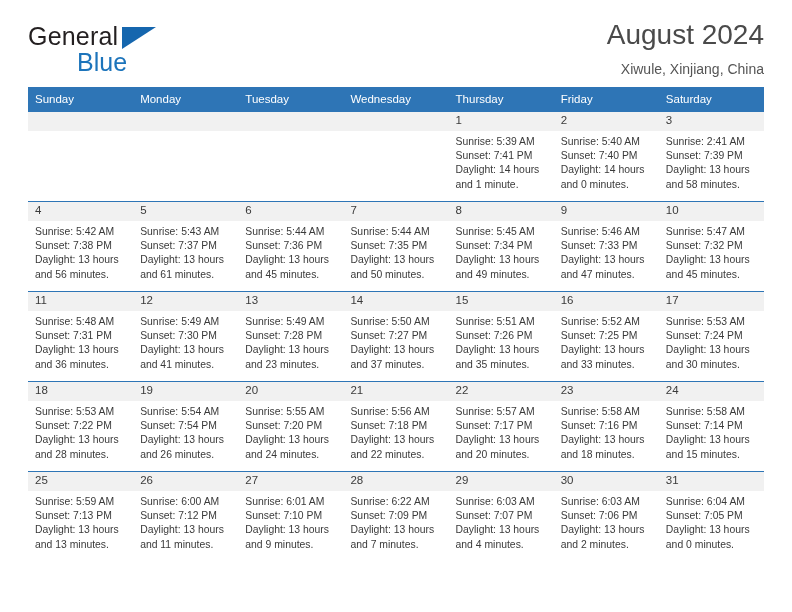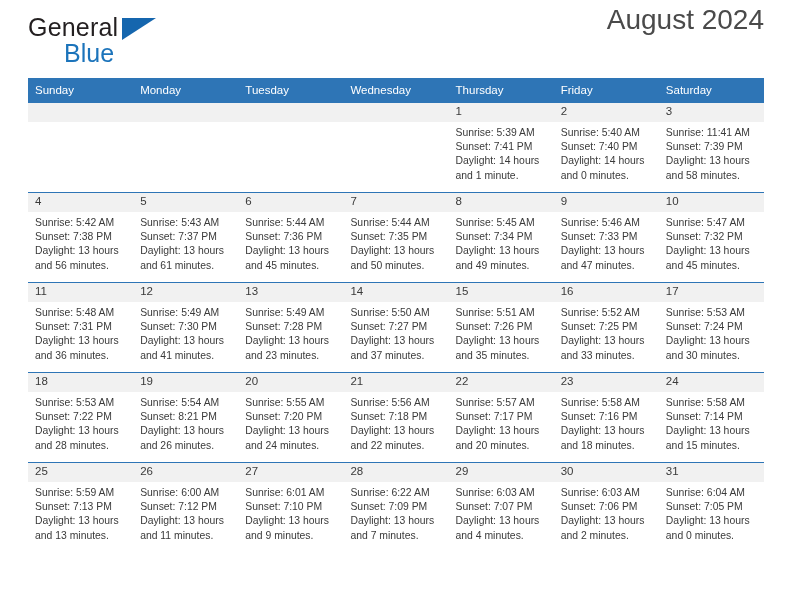--- a/index.html
+++ b/index.html
@@ -13,21 +13,21 @@
     height: 612px;
     font-family: "Liberation Sans", sans-serif;
     color: #3a3a3a;
     overflow: hidden;
   }
   .page {
     position: relative;
     width: 792px;
     height: 612px;
     box-sizing: border-box;
-    padding: 3px 28px;
+    padding: 12px 28px;
   }
 
   
   .header {
     position: relative;
     height: 72px;
     display: flex;
     align-items: flex-start;
     justify-content: space-between;
   }
@@ -43,33 +43,34 @@
     font-size: 25px;
     color: #231f20;
     letter-spacing: 0.2px;
     display: inline-block;
   }
   .brand-blue {
     font-size: 25px;
     color: #1c74bb;
     display: block;
     margin-top: 1px;
-    margin-left: 36px;
+    margin-left: 49px;
   }
   .brand-triangle {
     position: absolute;
     left: 94px;
     top: 3px;
     width: 0;
     height: 0;
     border-left: 34px solid #1566ae;
     border-bottom: 22px solid transparent;
   }
   .title-block {
     text-align: right;
+    margin-top: 6px;
   }
   .cal-title {
     font-size: 28px;
     font-weight: normal;
     color: #4a4a4a;
     line-height: 1.2;
     margin: 0;
   }
   .cal-subtitle {
     font-size: 14px;
@@ -137,20 +138,21 @@
   <div class="header">
 
     <div class="brand">
       <span class="brand-general">General</span>
       <span class="brand-triangle"></span>
       <span class="brand-blue">Blue</span>
     </div>
 
     <div class="title-block">
       <h1 class="cal-title">August 2024</h1>
+      <div class="cal-subtitle">Xiwule, Xinjiang, China</div>
     </div>
 
   </div>
 
   <table class="calendar">
     <thead>
       <tr>
         <th>Sunday</th>
         <th>Monday</th>
         <th>Tuesday</th>
@@ -201,21 +203,21 @@
                 <div>Sunset: 7:40 PM</div>
                 <div>Daylight: 14 hours</div>
                 <div>and 0 minutes.</div>
               </div>
             </div>
           </td>
           <td>
             <div class="daybox">
               <div class="daynum-band">3</div>
               <div class="info">
-                <div>Sunrise: 11:41 AM</div>
+                <div>Sunrise: 2:41 AM</div>
                 <div>Sunset: 7:39 PM</div>
                 <div>Daylight: 13 hours</div>
                 <div>and 58 minutes.</div>
               </div>
             </div>
           </td>
         </tr>
         <tr>
           <td>
             <div class="daybox">
@@ -384,21 +386,21 @@
                 <div>Daylight: 13 hours</div>
                 <div>and 28 minutes.</div>
               </div>
             </div>
           </td>
           <td>
             <div class="daybox">
               <div class="daynum-band">19</div>
               <div class="info">
                 <div>Sunrise: 5:54 AM</div>
-                <div>Sunset: 8:21 PM</div>
+                <div>Sunset: 7:54 PM</div>
                 <div>Daylight: 13 hours</div>
                 <div>and 26 minutes.</div>
               </div>
             </div>
           </td>
           <td>
             <div class="daybox">
               <div class="daynum-band">20</div>
               <div class="info">
                 <div>Sunrise: 5:55 AM</div>

